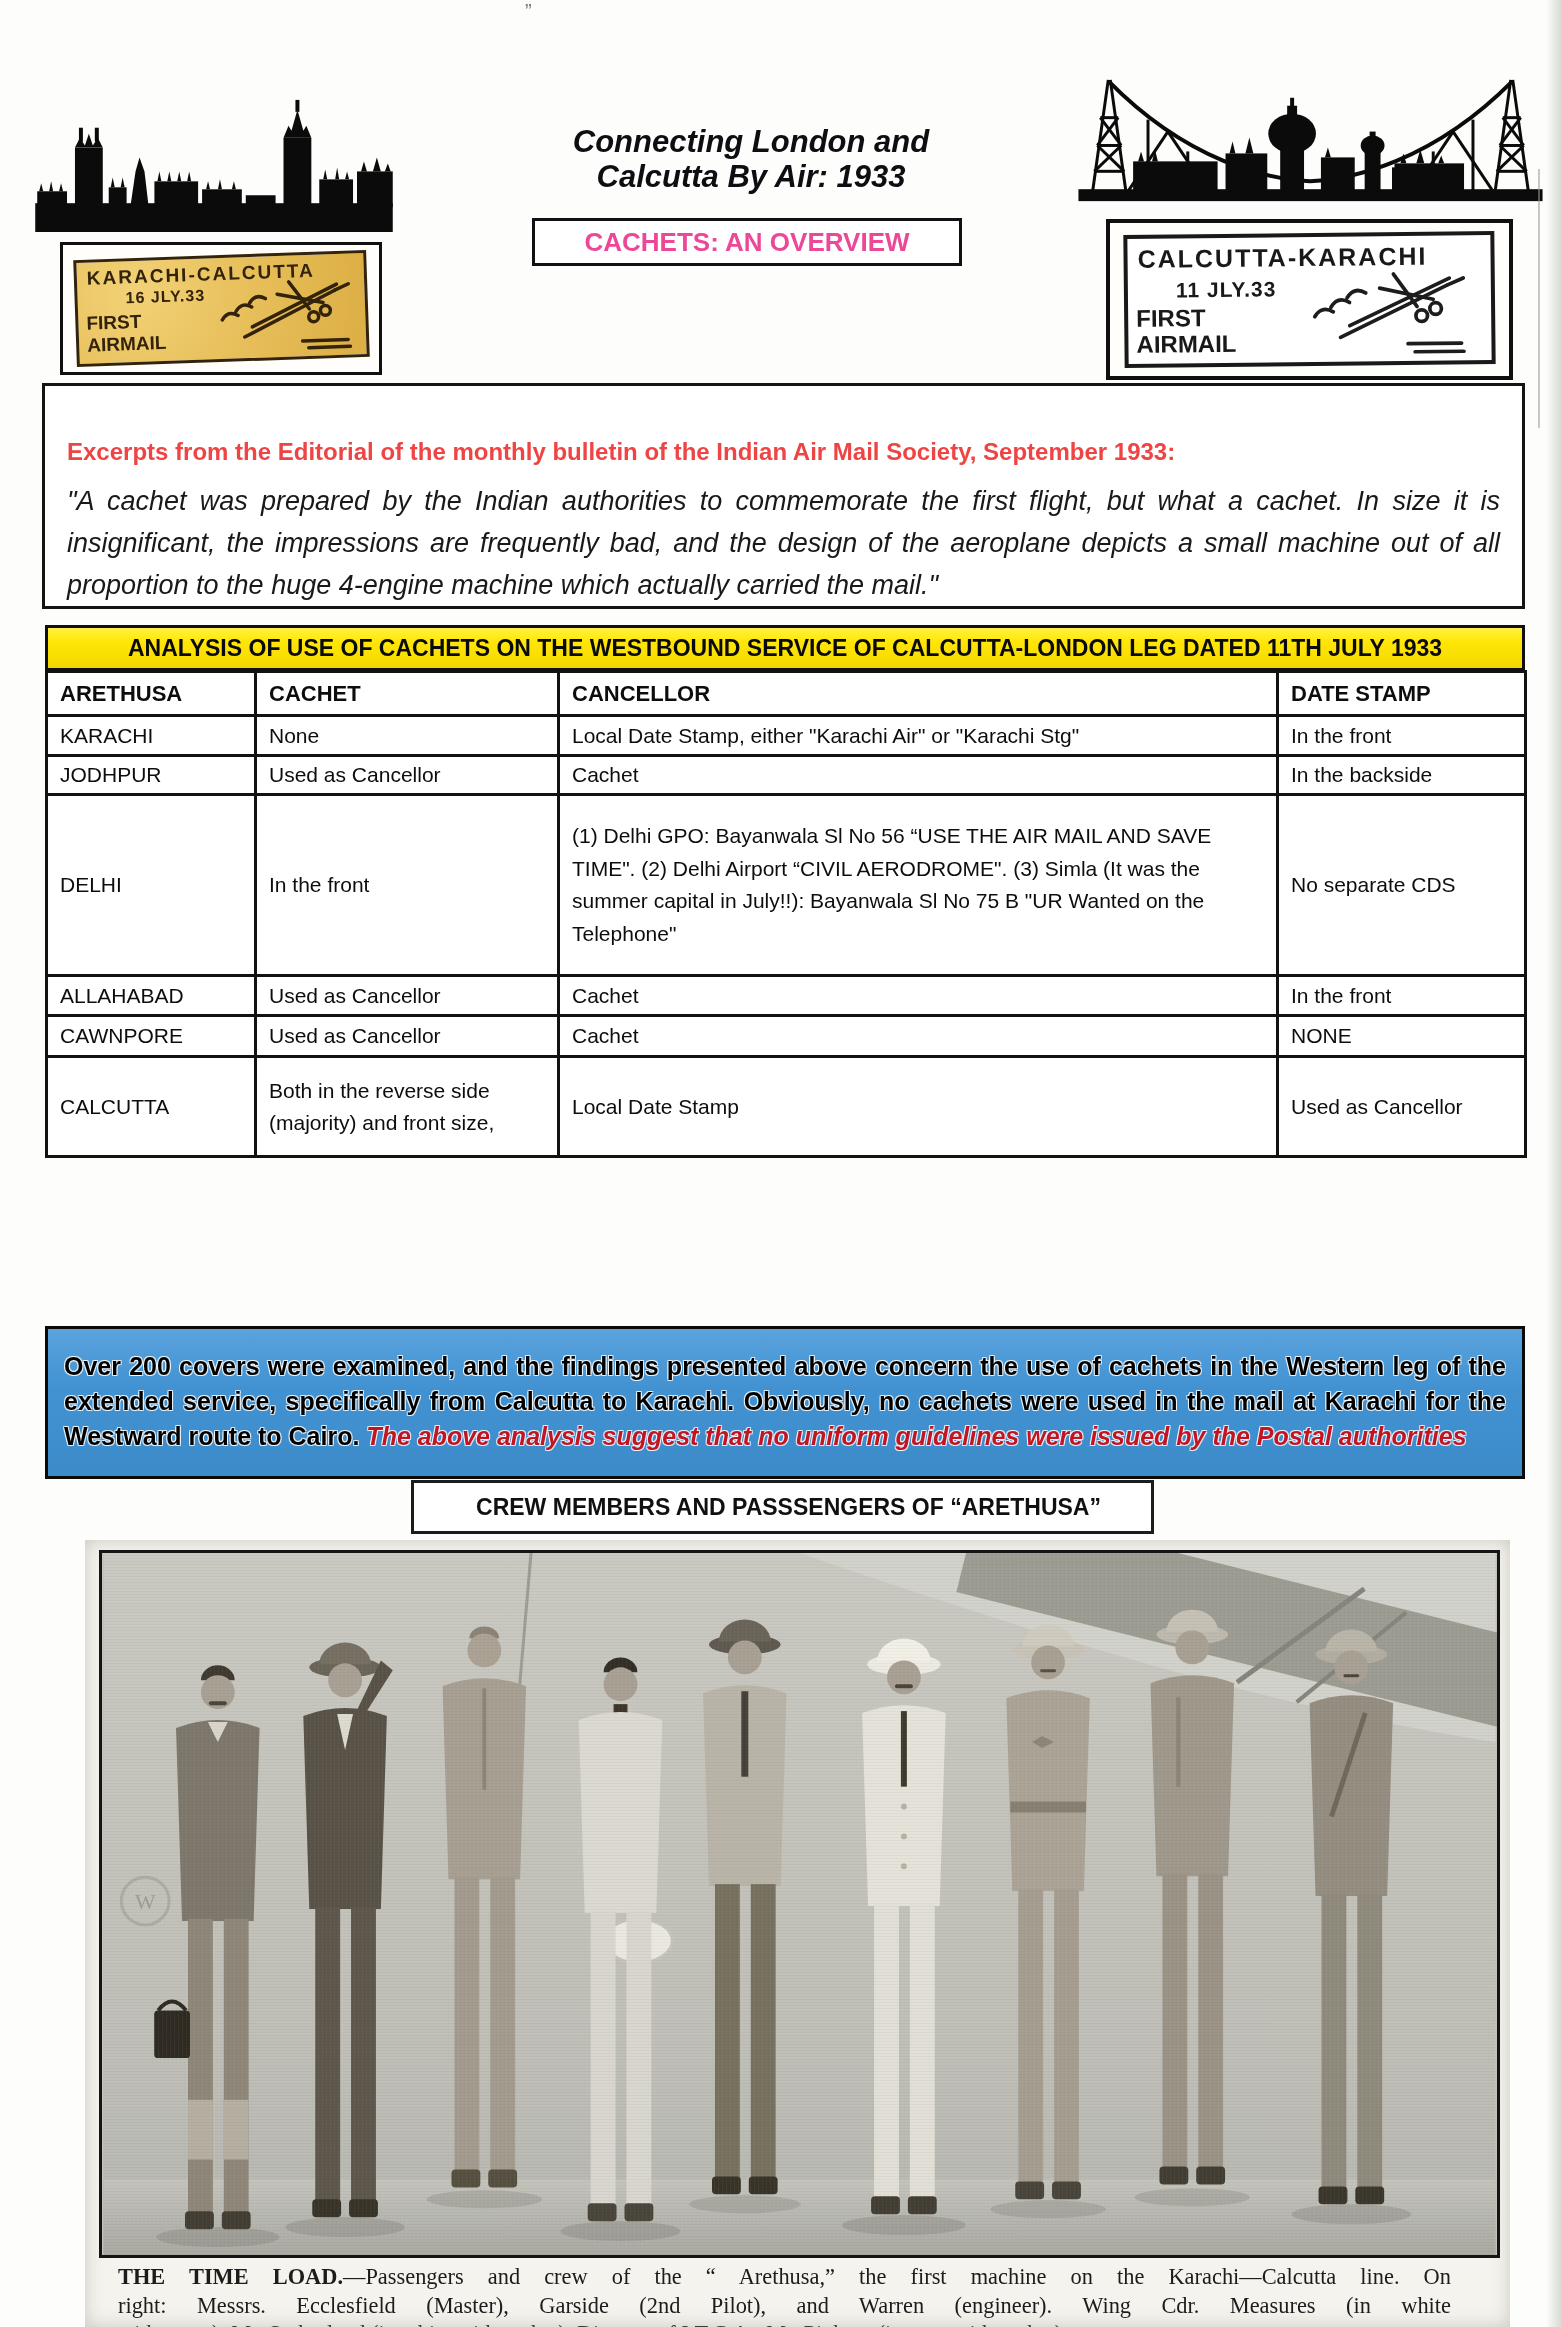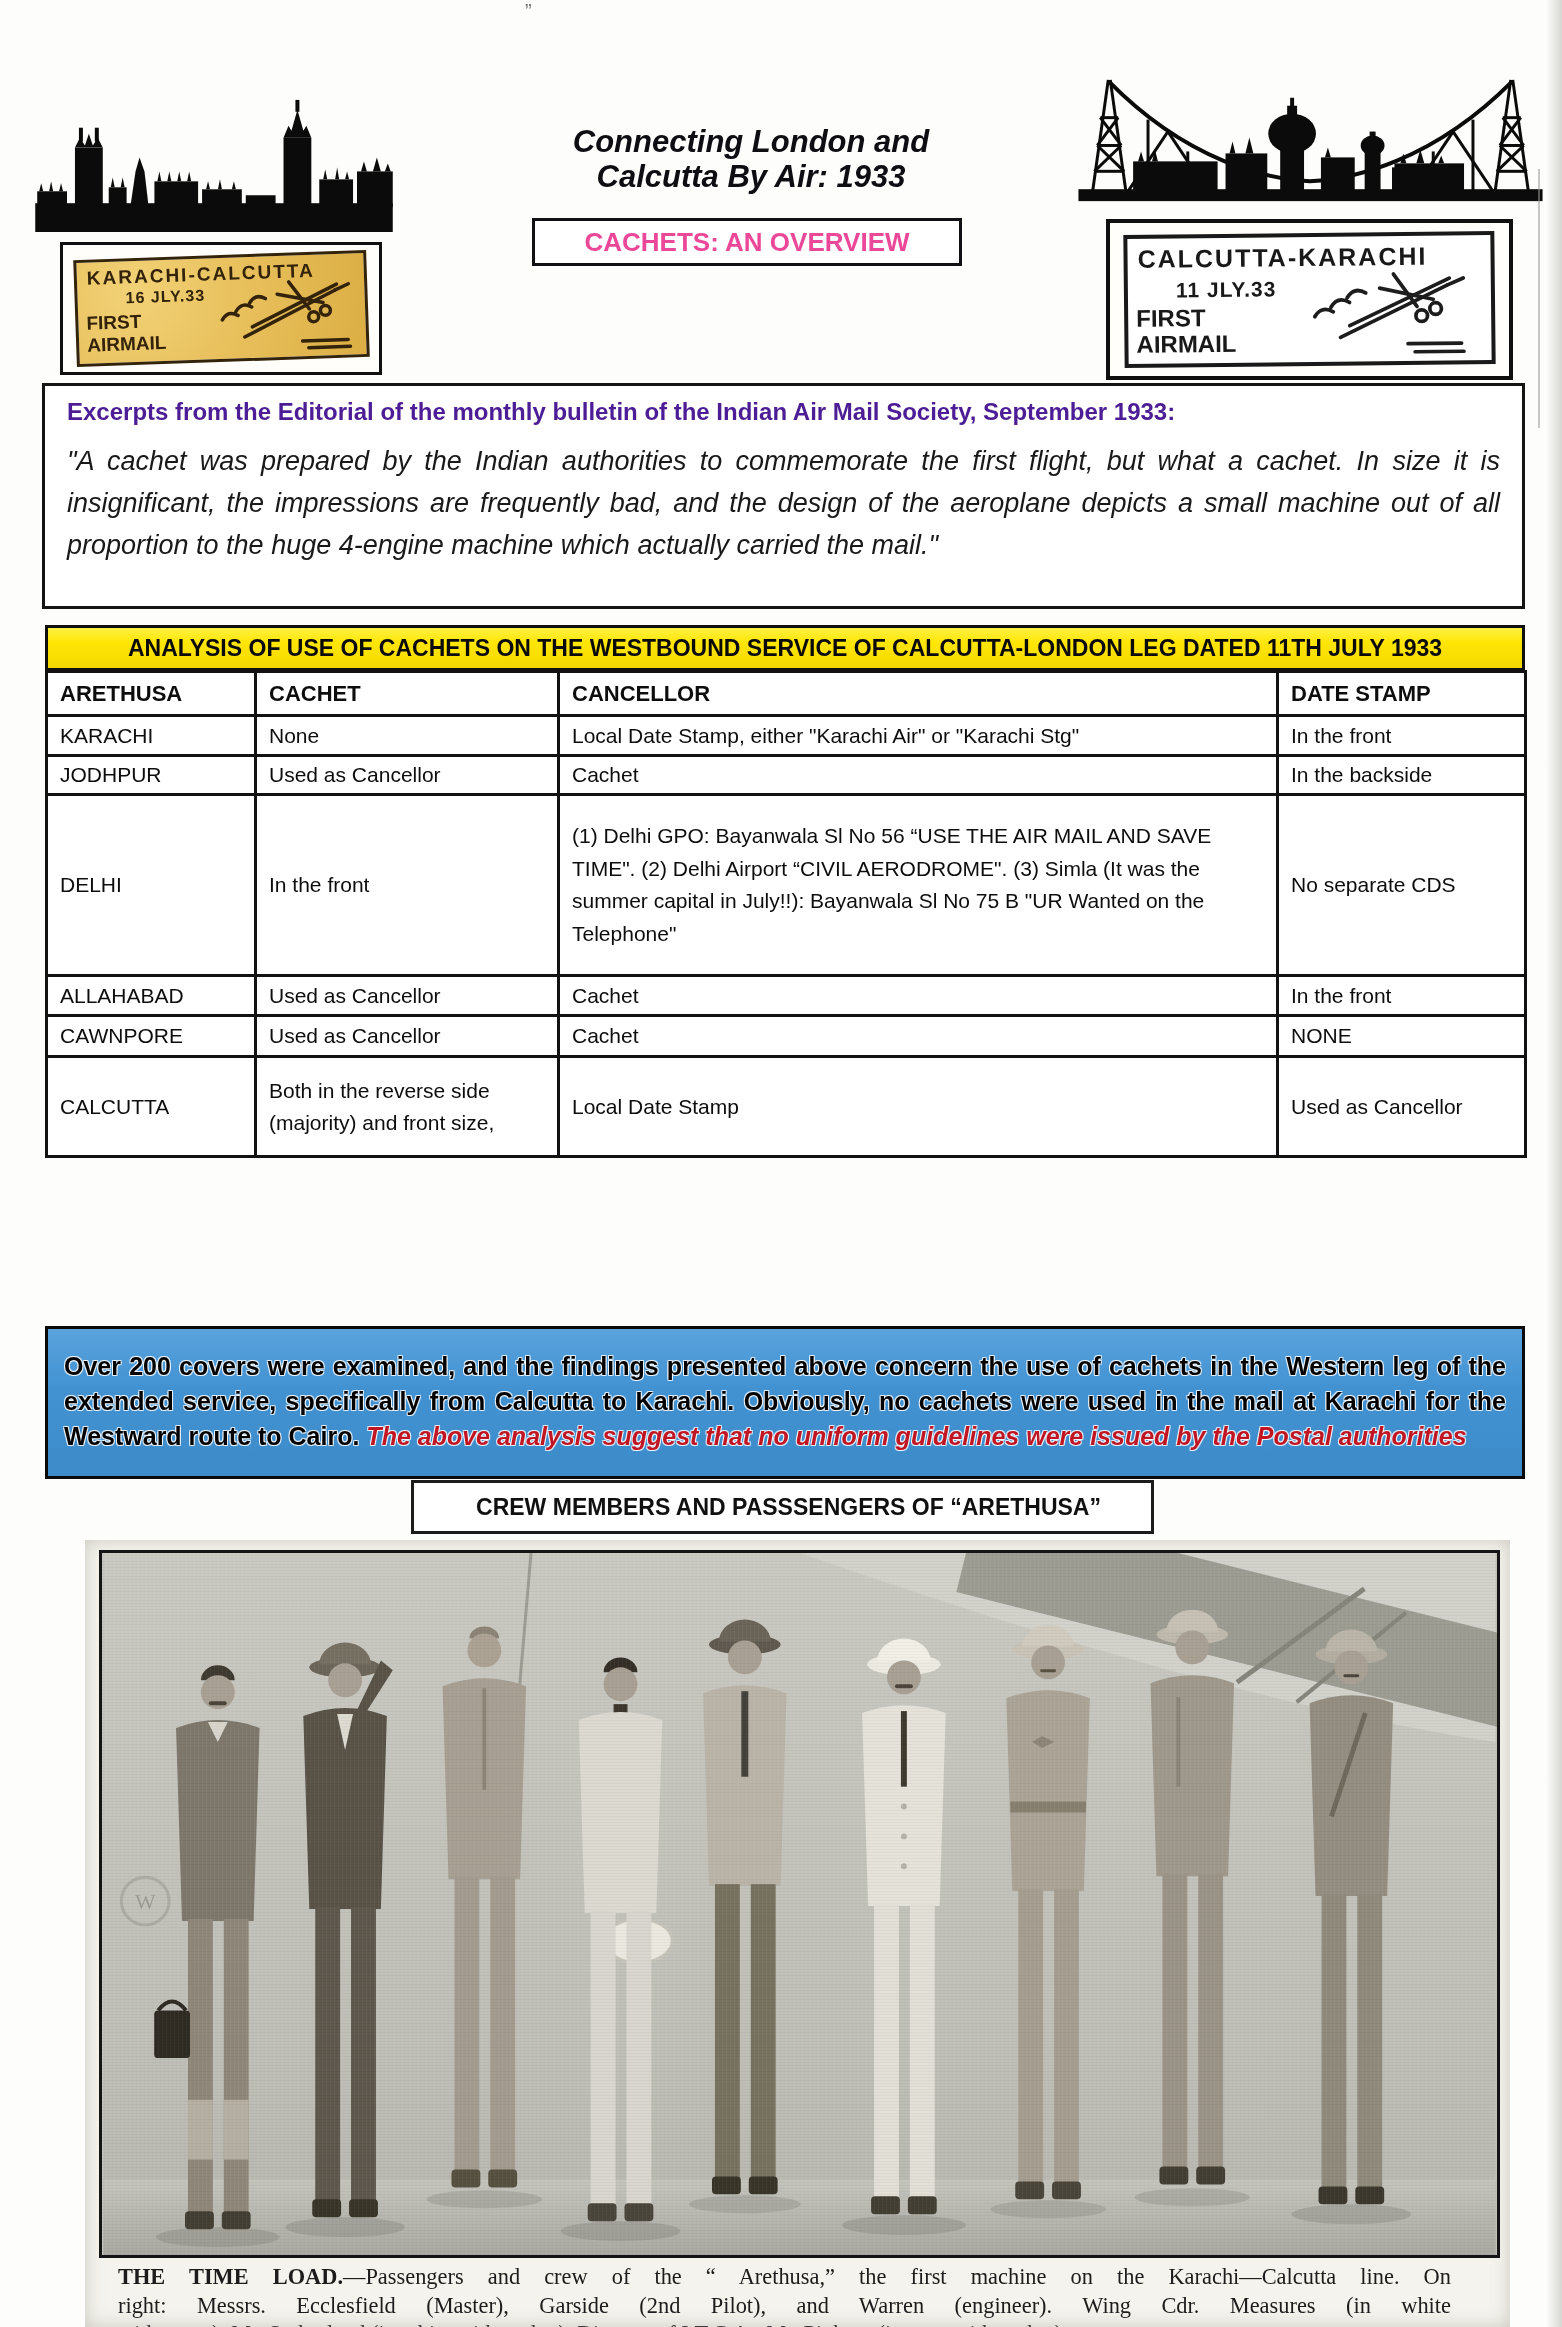--- a/index.html
+++ b/index.html
@@ -36,21 +36,21 @@
   .stamp .l4{position:absolute;left:8px;font-weight:700;}
   .stamp-left .l3{top:50px;font-size:19px;}
   .stamp-left .l4{top:72px;font-size:19px;}
   .stamp-right .l3{top:66px;font-size:24px;}
   .stamp-right .l4{top:92px;font-size:24px;}
   .stamp svg{position:absolute;}
 
   
   .excerpt{position:absolute;left:42px;top:383px;width:1483px;height:226px;border:3px solid #141414;
       background:#fff;box-sizing:border-box;padding:12px 22px;}
-  .excerpt .head{font-weight:700;font-size:24px;color:#4c1d95;}
+  .excerpt .head{font-weight:700;font-size:24px;color:#ef4444;margin-top:40px;}
   .excerpt .quote{margin-top:14px;font-style:italic;font-size:27px;line-height:1.56;color:#191919;text-align:justify;}
 
   
   .analysis{position:absolute;left:45px;top:625px;width:1480px;}
   .a-title{border:3px solid #101010;background:linear-gradient(180deg,#fff144 0%,#ffe606 35%,#f3d800 100%);
       font-weight:700;font-size:23px;line-height:1.32;text-align:center;padding:5px 1px;box-sizing:border-box;color:#0a0a0a;}
   table.a-tbl{border-collapse:collapse;width:1480px;table-layout:fixed;margin-top:-1px;}
   table.a-tbl th,table.a-tbl td{border:3px solid #121212;padding:4px 12px;font-size:21px;vertical-align:middle;
       text-align:left;background:#fff;color:#0d0d0d;box-sizing:border-box;}
   table.a-tbl th{font-weight:700;font-size:22px;height:44px;}

